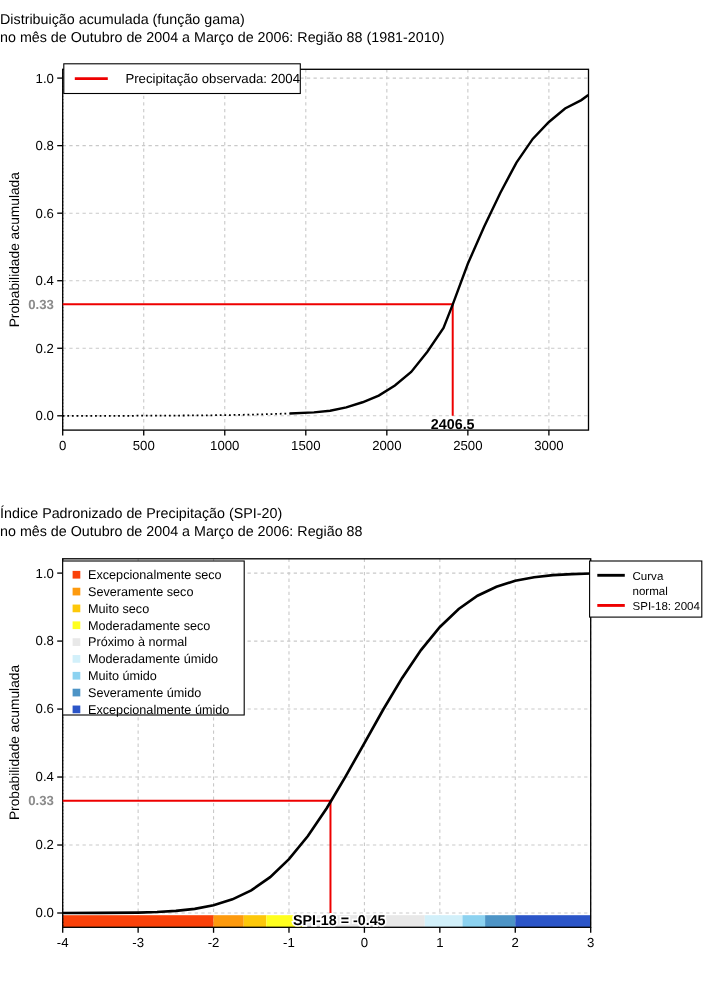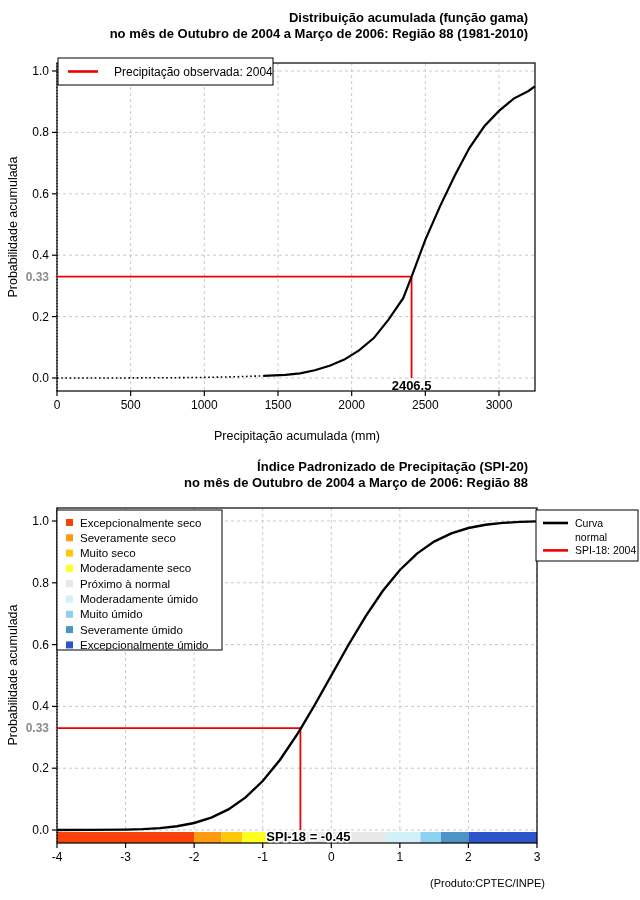--- a/index.html
+++ b/index.html
@@ -1,20 +1,20 @@
 <!DOCTYPE html>
 <html><head>
 <meta charset="utf-8">
 <style>
   html,body{margin:0;padding:0;background:#ffffff;}
   .page{position:relative;width:640px;height:900px;background:#ffffff;
         font-family:"Liberation Sans","DejaVu Sans",sans-serif;color:#000;overflow:hidden;}
   .page svg{position:absolute;left:0;top:0;}
   .t{position:absolute;white-space:nowrap;}
-  .title{left:0;width:528px;text-align:right;font-weight:bold;font-size:13px;}
+  .title{left:0;width:528px;text-align:left;font-weight:normal;font-size:13px;}
   .xlab{left:57px;width:480px;text-align:center;font-size:12.5px;}
   .ylab{left:-126px;width:280px;height:16px;text-align:center;font-size:12.5px;
         transform:rotate(-90deg);}
   .footer{left:345px;width:200px;text-align:right;font-size:11px;}
   svg text{font-family:"Liberation Sans","DejaVu Sans",sans-serif;}
 </style>
 </head>
 <body>
 
 <div class="page">
@@ -146,19 +146,17 @@
       <line x1="543" y1="523" x2="568" y2="523" stroke="#000000" stroke-width="2.6"></line>
       <text x="575" y="527" fill="#000" font-size="10.5px">Curva</text>
       <text x="575" y="540.7" fill="#000" font-size="10.5px">normal</text>
       <line x1="543" y1="550.4000000000001" x2="568" y2="550.4000000000001" stroke="#ee0000" stroke-width="2.6"></line>
       <text x="575" y="554.4000000000001" fill="#000" font-size="10.5px">SPI-18: 2004</text>
     </svg>
 
   <div class="t title" style="top:10px">Distribuição acumulada (função gama)</div>
   <div class="t title" style="top:26px">no mês de Outubro de 2004 a Março de 2006: Região 88 (1981-2010)</div>
   <div class="t ylab" style="top:219px">Probabilidade acumulada</div>
-  <div class="t xlab" style="top:429px">Precipitação acumulada (mm)</div>
 
   <div class="t title" style="top:459px">Índice Padronizado de Precipitação (SPI-20)</div>
   <div class="t title" style="top:475px">no mês de Outubro de 2004 a Março de 2006: Região 88</div>
   <div class="t ylab" style="top:667px">Probabilidade acumulada</div>
-  <div class="t footer" style="top:877px">(Produto:CPTEC/INPE)</div>
 </div>
 
 </body></html>

